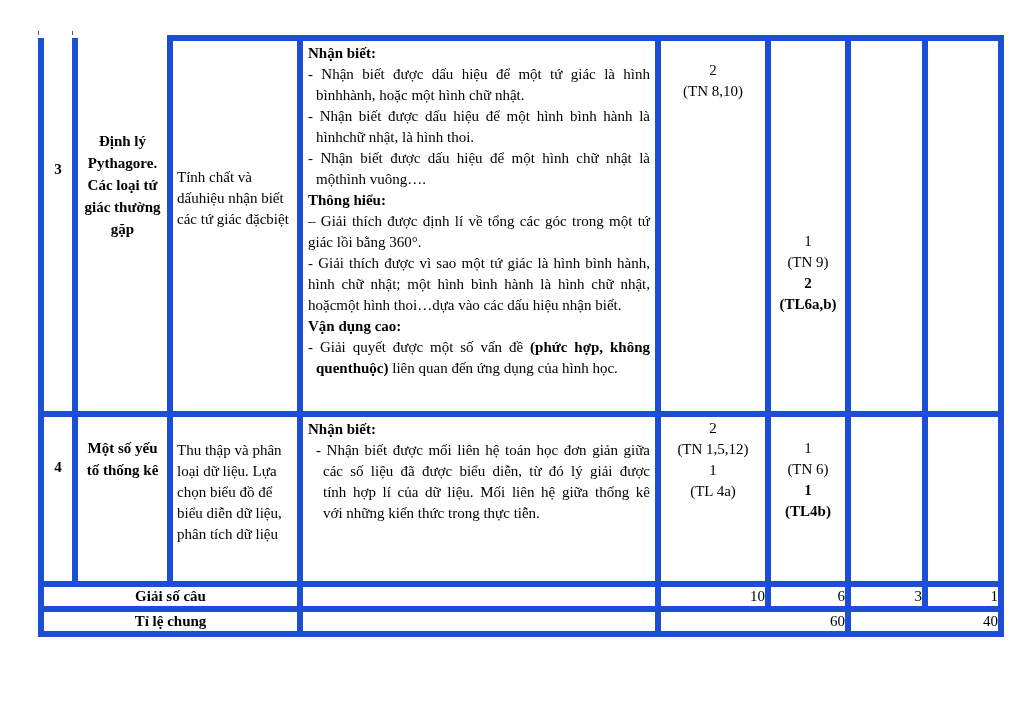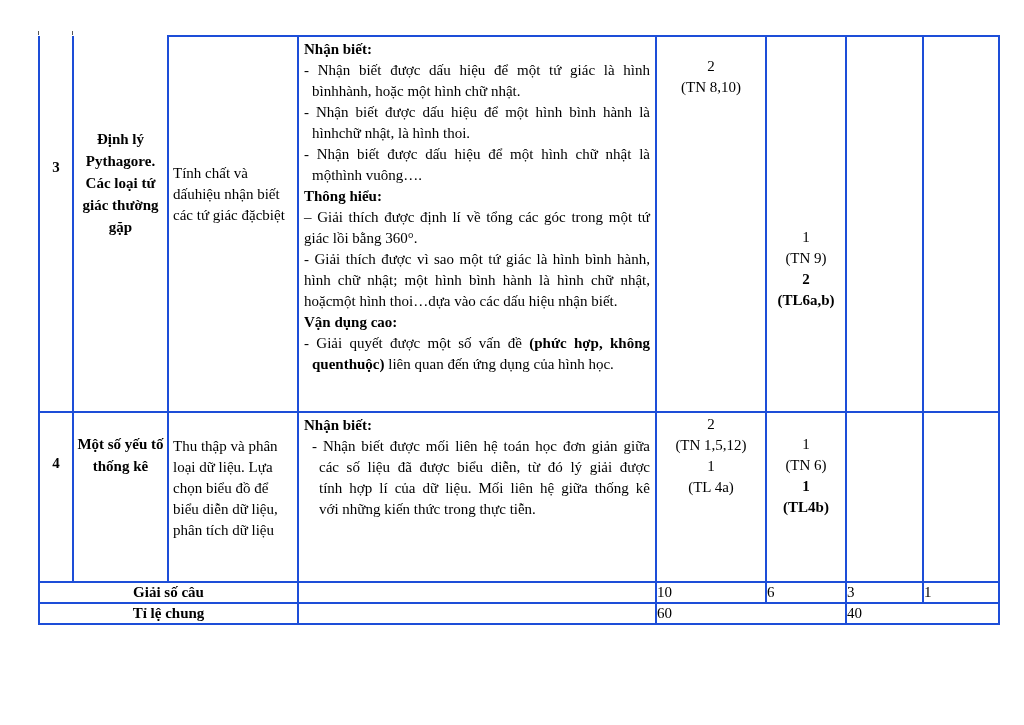--- a/index.html
+++ b/index.html
@@ -5,21 +5,21 @@
   html,body { margin:0; padding:0; background:#fff; }
   .sheet {
     position:relative; width:1024px; height:725px; background:#ffffff;
     font-family:"Liberation Serif","DejaVu Serif",serif; color:#000;
     overflow:hidden;
   }
   table.matrix {
     position:absolute; left:38px; top:35px; width:960px;
     border-collapse:collapse; table-layout:fixed;
   }
-  td { border:2px solid #1d4ed8; padding:0; vertical-align:top; font-size:15px; }
+  td { border:6px solid #1d4ed8; padding:0; vertical-align:top; font-size:15px; }
   td.no-top { border-top:none; }
   .b { font-weight:bold; }
   .stt { text-align:center; font-weight:bold; }
   .stt-r3 { padding-top:123px; }
   .stt-r4 { padding-top:42px; }
   .topic { font-weight:bold; text-align:center; line-height:22px; padding-left:2px; padding-right:2px; }
   .topic-r3 { padding-top:92px; }
   .topic-r4 { padding-top:20px;margin-left:27px; }
   .content { font-weight:normal; text-align:left; line-height:21px; padding-left:4px; padding-right:7px; }
   .content-r3 { padding-top:126px; }
@@ -30,21 +30,21 @@
   .ln .b { font-weight:bold; }
   .i1 { padding-left:8px; }
   .i2 { padding-left:15px; }
   .cnt { text-align:center; line-height:21px; }
   .cnt-nb-r3 { padding-top:19px; }
   .cnt-th-r3 { padding-top:190px; }
   .cnt-nb-r4 { padding-top:1px; }
   .cnt-th-r4 { padding-top:21px; }
   tr.footer-row td { height:19px; vertical-align:middle; line-height:19px; }
   .flabel { text-align:center; font-weight:bold; }
-  .fval { text-align:left; }
+  .fval { text-align:right; }
   .stub { position:absolute; width:1px; height:4px; background:#555; top:31px; }
 </style>
 </head>
 <body>
 
 <div class="sheet">
 
   <div class="stub" style="left:38px;"></div>
   <div class="stub" style="left:72px;"></div>
 

